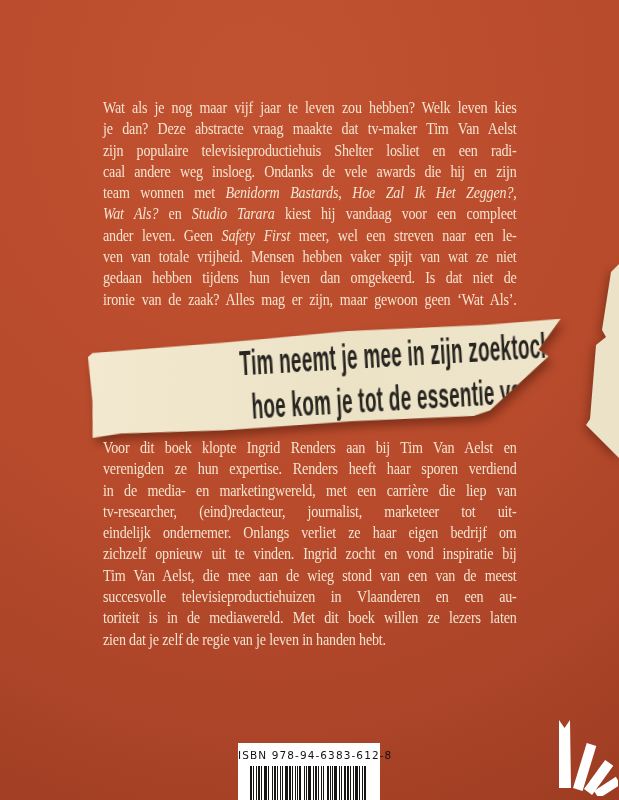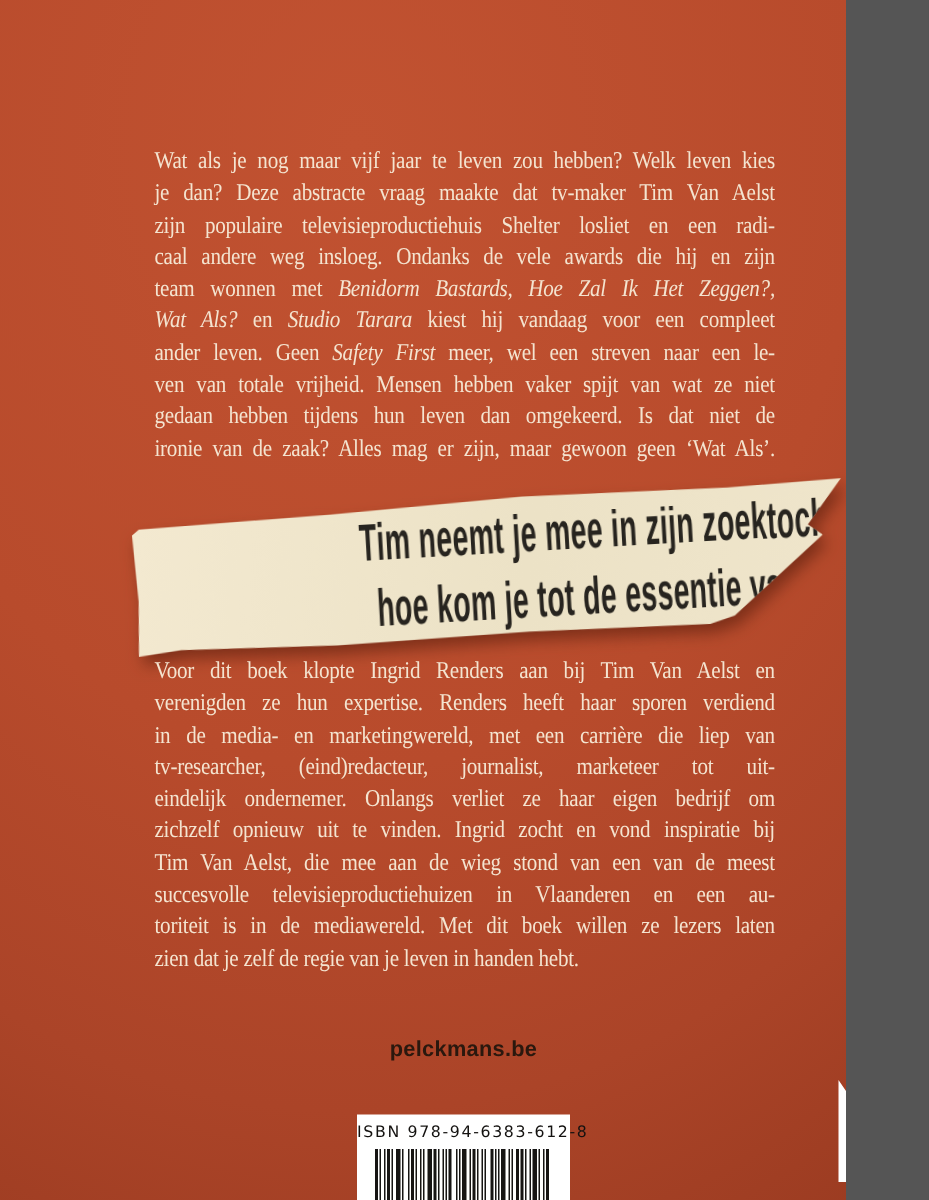--- a/index.html
+++ b/index.html
@@ -1,17 +1,17 @@
 <!DOCTYPE html>
 <html><head>
 <meta charset="utf-8">
 <style>
   html,body { margin:0; padding:0; background:#555; }
   .cover {
-    position:relative; width:564px; height:800px; overflow:hidden;
+    position:relative; width:619px; height:800px; overflow:hidden;
     background: radial-gradient(150% 130% at 42% 12%,
       #c15231 0%, #b84b2c 40%, #ab4428 62%, #97391f 84%, #7c2c17 100%);
     font-family:"Liberation Serif", serif;
   }
 
   
   .para { position:absolute; left:103px; width:470px;
     transform:scaleX(0.88); transform-origin:0 0;
     color:#f4e4d0; font-size:16px; line-height:21.3px; letter-spacing:-0.2px; }
   .ln { text-align:justify; text-align-last:justify; white-space:normal; height:21.3px; overflow:visible; }
@@ -90,21 +90,20 @@
     <div class="ln">in de media- en marketingwereld, met een carrière die liep van</div>
     <div class="ln">tv-researcher, (eind)redacteur, journalist, marketeer tot uit-</div>
     <div class="ln">eindelijk ondernemer. Onlangs verliet ze haar eigen bedrijf om</div>
     <div class="ln">zichzelf opnieuw uit te vinden. Ingrid zocht en vond inspiratie bij</div>
     <div class="ln">Tim Van Aelst, die mee aan de wieg stond van een van de meest</div>
     <div class="ln">succesvolle televisieproductiehuizen in Vlaanderen en een au-</div>
     <div class="ln">toriteit is in de mediawereld. Met dit boek willen ze lezers laten</div>
     <div class="ln last">zien dat je zelf de regie van je leven in handen hebt.</div>
   </div>
 
-  <div class="publisher">pelckmans.be</div>
 
   <div class="barcode-box">
     <div class="isbn">ISBN 978-94-6383-612-8</div>
     <div class="bars" id="bars">
         <i style="left: 0px; width: 2px;"></i>
         <i style="left: 3px; width: 1px;"></i>
         <i style="left: 6px; width: 1px;"></i>
         <i style="left: 8px; width: 2px;"></i>
         <i style="left: 11px; width: 1px;"></i>
         <i style="left: 14px; width: 3px;"></i>

